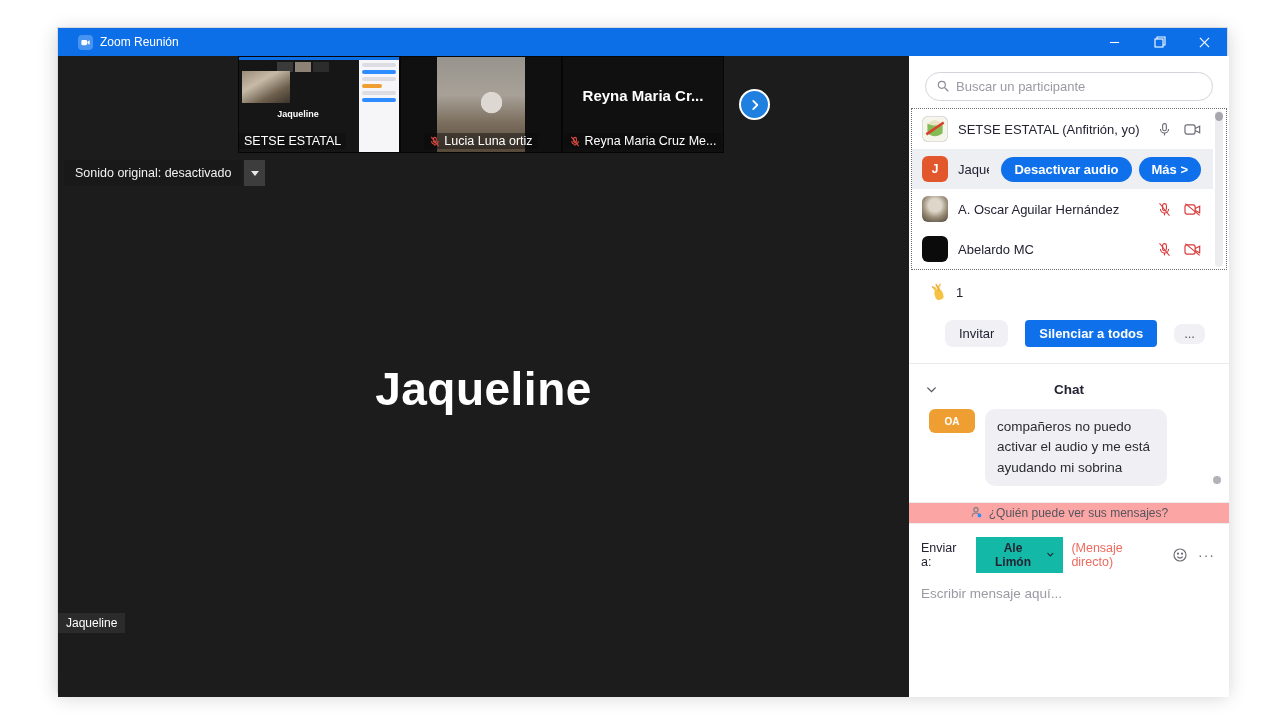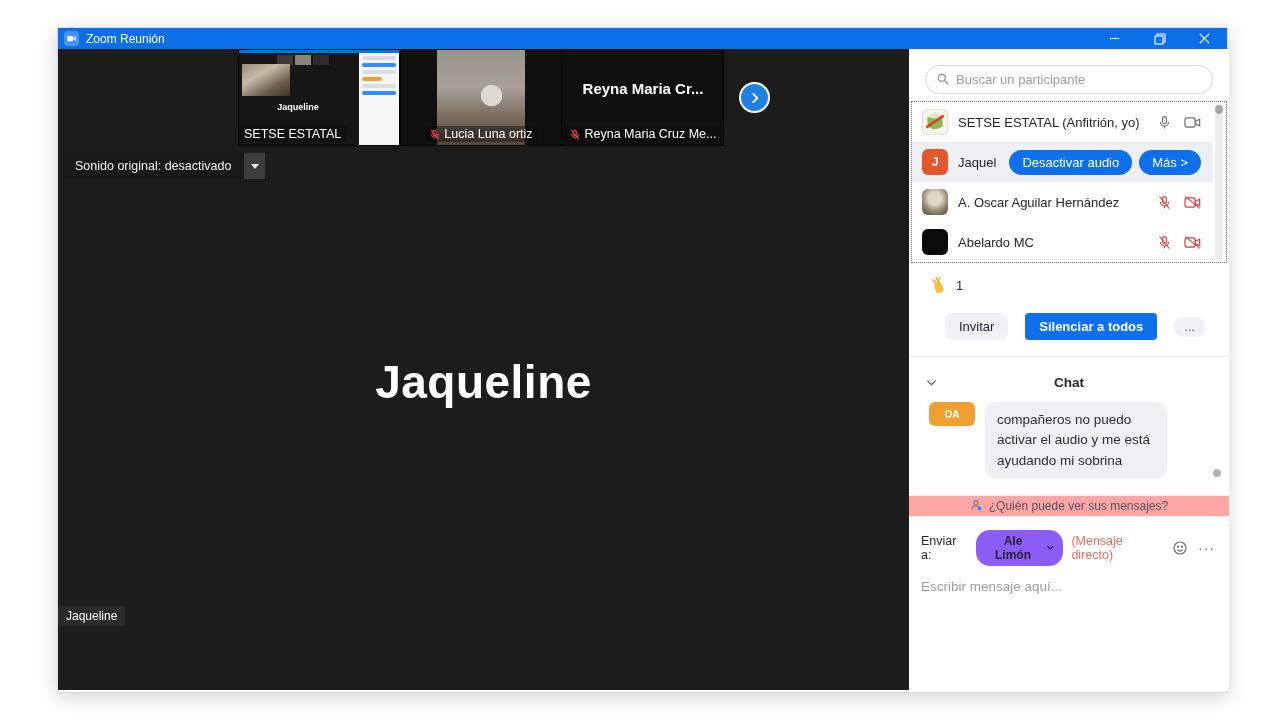--- a/index.html
+++ b/index.html
@@ -2,21 +2,21 @@
 <html><head>
 <meta charset="utf-8">
 <style>
   * { margin:0; padding:0; box-sizing:border-box; }
   html,body { width:1280px; height:720px; background:#ffffff; font-family:"Liberation Sans", sans-serif; overflow:hidden; }
 
   .window { position:absolute; left:57px; top:27px; width:1171px; height:666px;
             border:1px solid #d9d9df; box-shadow:0 4px 18px rgba(0,0,0,.18); background:#fff; }
 
   
-  .titlebar { height:21px; background:#0d6fe8; display:flex; align-items:center; color:#fff; }
+  .titlebar { height:28px; background:#0d6fe8; display:flex; align-items:center; color:#fff;padding-left:14px; }
   .titlebar .app-ic { width:15px; height:15px; background:#4793f2; border-radius:4px; margin:0 7px 0 6px;
                       display:flex; align-items:center; justify-content:center; }
   .titlebar .t-title { font-size:12px; }
   .titlebar .spacer { flex:1; }
   .win-btn { width:45px; height:24px; display:flex; align-items:center; justify-content:center; }
 
   
   .content { display:flex; height:641px; }
   .video-area { width:851px; position:relative; background:#1c1c1c; overflow:hidden; flex:none; }
   .panel { width:320px; background:#fff; position:relative; color:#232333; flex:none; }
@@ -79,21 +79,21 @@
   .plist { margin:7px 2px 0; border:1px dotted #6d6d74; position:relative; padding-right:13px; }
   .prow { height:40px; display:flex; align-items:center; padding:0 12px 0 10px; gap:10px; }
   .prow.hover { background:#edeff3; }
   .avatar { width:26px; height:26px; border-radius:6px; flex:none; display:flex; align-items:center; justify-content:center; overflow:hidden; }
   .avatar.letter { color:#fff; font-weight:bold; font-size:12px; }
   .avatar.j { background:#e2572b; }
   .avatar.black { background:#0b0b0b; }
   .avatar.photo { background:radial-gradient(circle at 50% 36%, #ddd6c9 0 30%, #9a8d78 58%, #4c4337 100%); }
   .pname { font-size:13px; color:#232333; white-space:nowrap; overflow:hidden; }
   .pic-group { margin-left:auto; display:flex; align-items:center; gap:12px; }
-  .pill-btn { background:#0e71eb; color:#fff; font-weight:normal; font-size:13px; border:none;
+  .pill-btn { background:#0e71eb; color:#fff; font-weight:bold; font-size:13px; border:none;
               border-radius:15px; padding:5px 13px; white-space:nowrap; }
   .plist-scroll { position:absolute; right:3px; top:2px; bottom:2px; width:8px; background:#ededf0; border-radius:4px; }
   .plist-thumb { position:absolute; top:1px; left:0; width:8px; height:9px; border-radius:50%; background:#a6a6ad; }
 
   .reaction-row { margin:12px 0 0 20px; display:flex; align-items:center; gap:8px; font-size:13px; color:#232333; height:20px; }
 
   .actions-row { margin-top:18px; padding:0 24px 0 36px; display:flex; align-items:center; justify-content:space-between; }
   .btn-light { background:#f1f1f5; color:#232333; font-size:13px; border:none; border-radius:8px; padding:6px 14px; }
   .btn-blue  { background:#0e71eb; color:#fff; font-size:13px; font-weight:bold; border:none; border-radius:4px; padding:6px 14px; }
   .btn-dots  { background:#f1f1f5; color:#55555e; font-size:13px; border:none; border-radius:8px; padding:6px 10px; line-height:8px; }
@@ -105,21 +105,21 @@
   .avatar.oa { width:46px; height:24px; background:#ef9f31; font-size:10px; }
   .bubble { background:#f0f0f4; border-radius:10px; padding:8px 12px; font-size:13.5px; line-height:1.5;
             color:#2b2b33; width:182px; }
   .chat-scroll-dot { position:absolute; right:8px; bottom:2px; width:8px; height:8px; border-radius:50%; background:#b2b2b9; }
 
   .who-bar { margin-top:16px; border-top:1px solid #ececf0; border-bottom:1px solid #ececf0; background:#fca5a5;
              height:22px; display:flex; align-items:center; justify-content:center; gap:6px;
              font-size:12px; color:#55555e; }
 
   .send-row { margin:13px 14px 0 12px; display:flex; align-items:center; gap:8px; font-size:12.5px; color:#232333; }
-  .recipient-pill { background:#8b5cf6; border:none; border-radius:14px; padding:4px 9px; font-size:12px; font-weight:bold;
+  .recipient-pill { background:#14b8a6; border:none; border-radius:0; padding:4px 9px; font-size:12px; font-weight:bold;
                     color:#232333; display:flex; align-items:center; gap:5px; }
   .direct { color:#ee6a5f; font-size:12.5px; }
   .send-icons { margin-left:auto; display:flex; align-items:center; gap:10px; color:#6f6f78; }
   .hdots { font-size:14px; letter-spacing:1px; color:#6f6f78; }
 
   .chat-input { margin:13px 14px 0 12px; font-size:13.5px; color:#9a9aa3; }
 </style>
 </head>
 <body>
 

